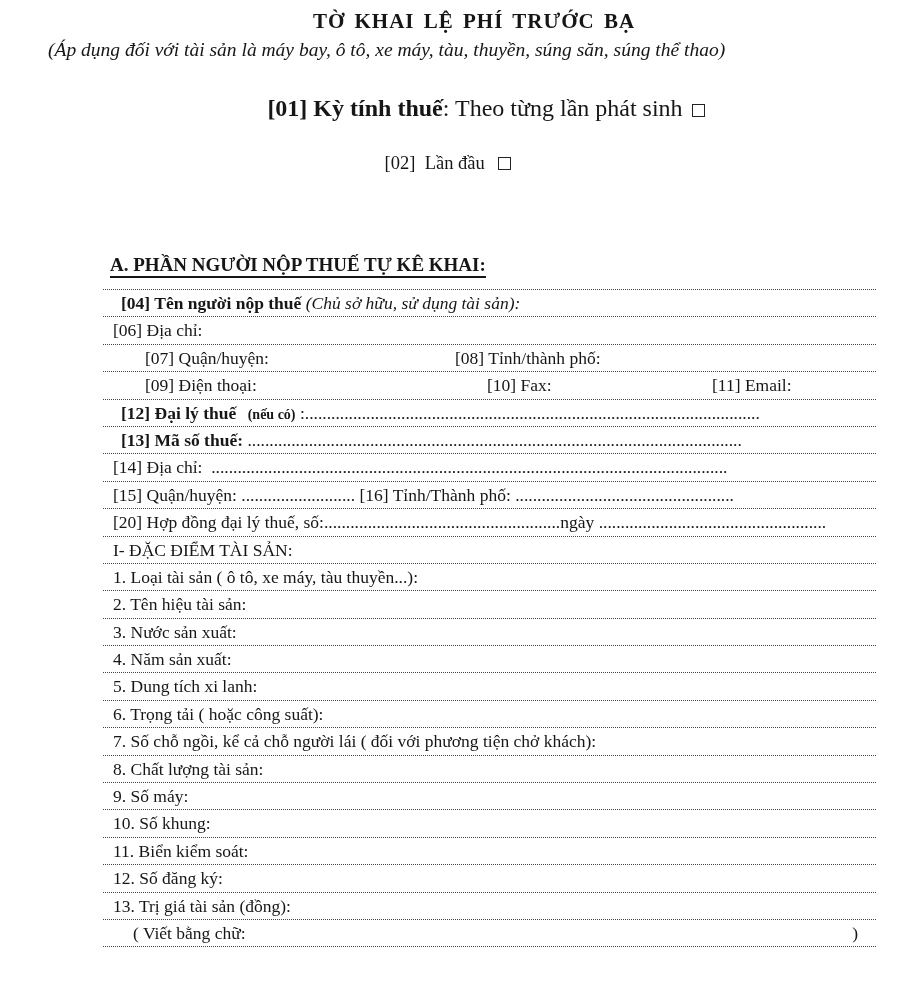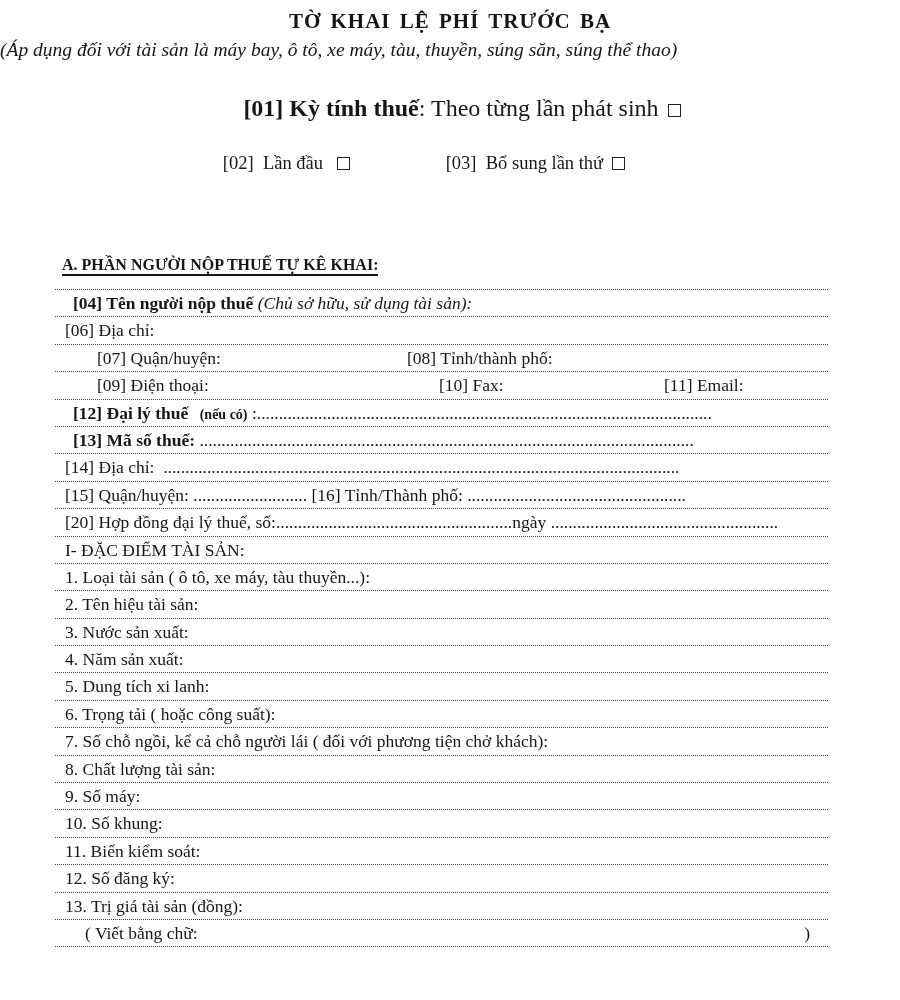--- a/index.html
+++ b/index.html
@@ -3,21 +3,21 @@
 <meta charset="utf-8">
 <style>
   * { margin: 0; padding: 0; box-sizing: border-box; }
   html, body { width: 900px; background: #fff; }
   body {
     height: 1000px;
     overflow: hidden;
     font-family: "Liberation Serif", "DejaVu Serif", serif;
     color: #161616;
   }
-  .page { width: 900px; height: 1000px; padding-top: 8px; position: relative; }
+  .page { width: 900px; height: 1000px; padding-top: 8px; position: relative; padding-left: 48px; }
 
   .doc-title {
     text-align: center;
     font-weight: bold;
     font-size: 21px;
     line-height: 26px;
     letter-spacing: 1px;
     word-spacing: 3px;
     white-space: pre-wrap;
   }
@@ -52,21 +52,21 @@
     display: inline-block;
     width: 13px;
     height: 13px;
     border: 1.5px solid #222;
     margin-left: 9px;
     vertical-align: -1px;
     background: #fff;
   }
   .section-a-heading {
     margin: 77px 0 0 62px;
-    font-size: 16px;
+    font-size: 19px;
     line-height: 24px;
     font-weight: bold;
   }
   .section-a-heading span {
     border-bottom: 2px solid #161616;
     padding-bottom: 1px;
     white-space: pre-wrap;
   }
   .form-table {
     margin: 12px 0 0 55px;
@@ -103,21 +103,20 @@
   <div class="doc-title">TỜ KHAI LỆ PHÍ TRƯỚC BẠ</div>
 
   <div class="doc-subtitle">(Áp dụng đối với tài sản là máy bay, ô tô, xe máy, tàu, thuyền, súng săn, súng thể thao)</div>
 
   <div class="period-line">
     <span class="b">[01] Kỳ tính thuế</span><span>: Theo từng lần phát sinh</span><span class="checkbox"></span>
   </div>
 
   <div class="times-line">
     <span><span>[02]  Lần đầu </span><span class="checkbox"></span></span>
-    <span><span>[03]  Bổ sung lần thứ</span><span class="checkbox"></span></span>
   </div>
 
   <div class="section-a-heading">
     <span>A. PHẦN NGƯỜI NỘP THUẾ TỰ KÊ KHAI:</span>
   </div>
 
   <div class="form-table">
       <div class="row"><span class="b">[04] Tên người nộp thuế</span><span class="i"> (Chủ sở hữu, sử dụng tài sản):</span></div>
       <div class="row"><span>[06] Địa chỉ:</span></div>
       <div class="row"><span class="col" style="width: 310px;">[07] Quận/huyện:</span><span>[08] Tỉnh/thành phố:</span></div>

